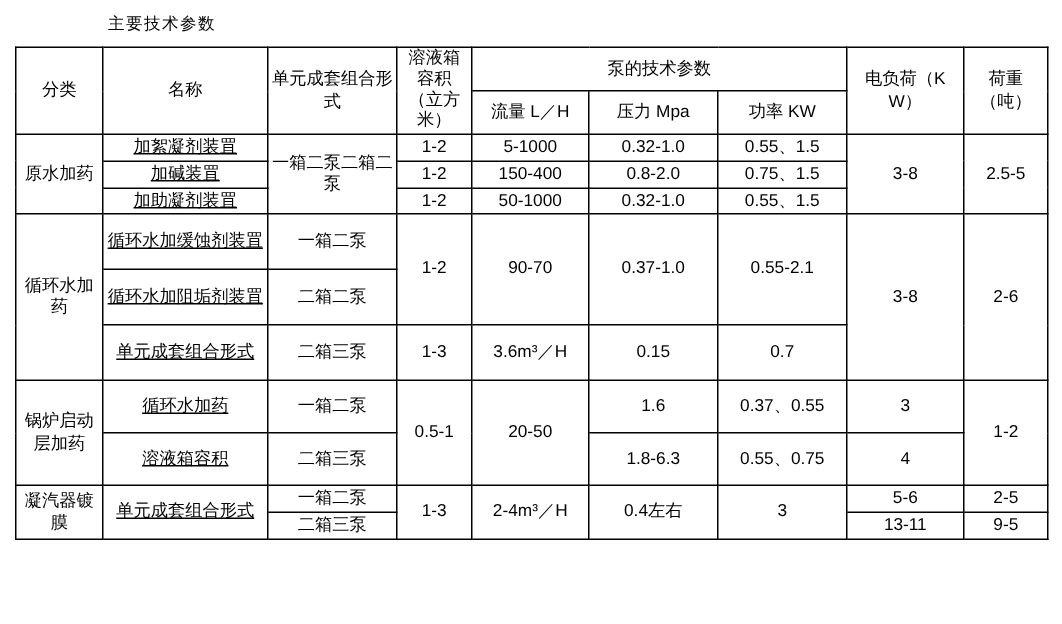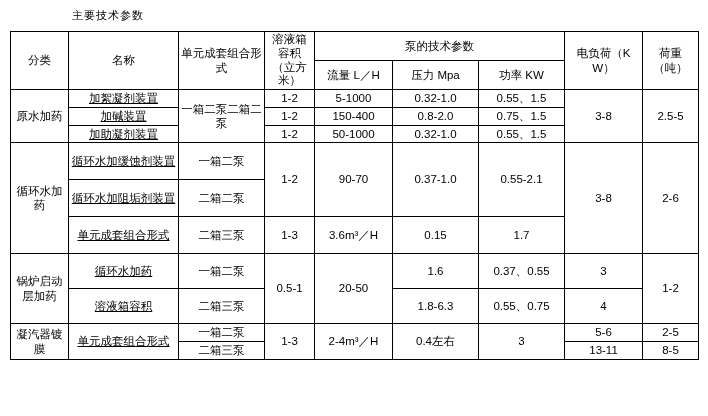--- a/index.html
+++ b/index.html
@@ -132,21 +132,21 @@
       <tr>
         <td class="cell-name" style="height:34px">循环水加阻垢剂装罝</td>
         <td>二箱二泵</td>
       </tr>
       <tr>
         <td class="cell-name" style="height:34px">单元成套组合形式</td>
         <td>二箱三泵</td>
         <td>1-3</td>
         <td>3.6m³／H</td>
         <td>0.15</td>
-        <td>1.7</td>
+        <td>0.7</td>
       </tr>
 
       <tr>
         <td rowspan="2" class="vertical-label">锅炉启动层加药</td>
         <td class="cell-name" style="height:32px">循环水加药</td>
         <td>一箱二泵</td>
         <td rowspan="2">0.5-1</td>
         <td rowspan="2">20-50</td>
         <td>1.6</td>
         <td>0.37、0.55</td>
@@ -168,18 +168,18 @@
         <td rowspan="2">1-3</td>
         <td rowspan="2">2-4m³／H</td>
         <td rowspan="2">0.4左右</td>
         <td rowspan="2">3</td>
         <td>5-6</td>
         <td>2-5</td>
       </tr>
       <tr>
         <td>二箱三泵</td>
         <td>13-11</td>
-        <td>8-5</td>
+        <td>9-5</td>
       </tr>
     </tbody>
   </table>
 
 </div>
 
 </body></html>

